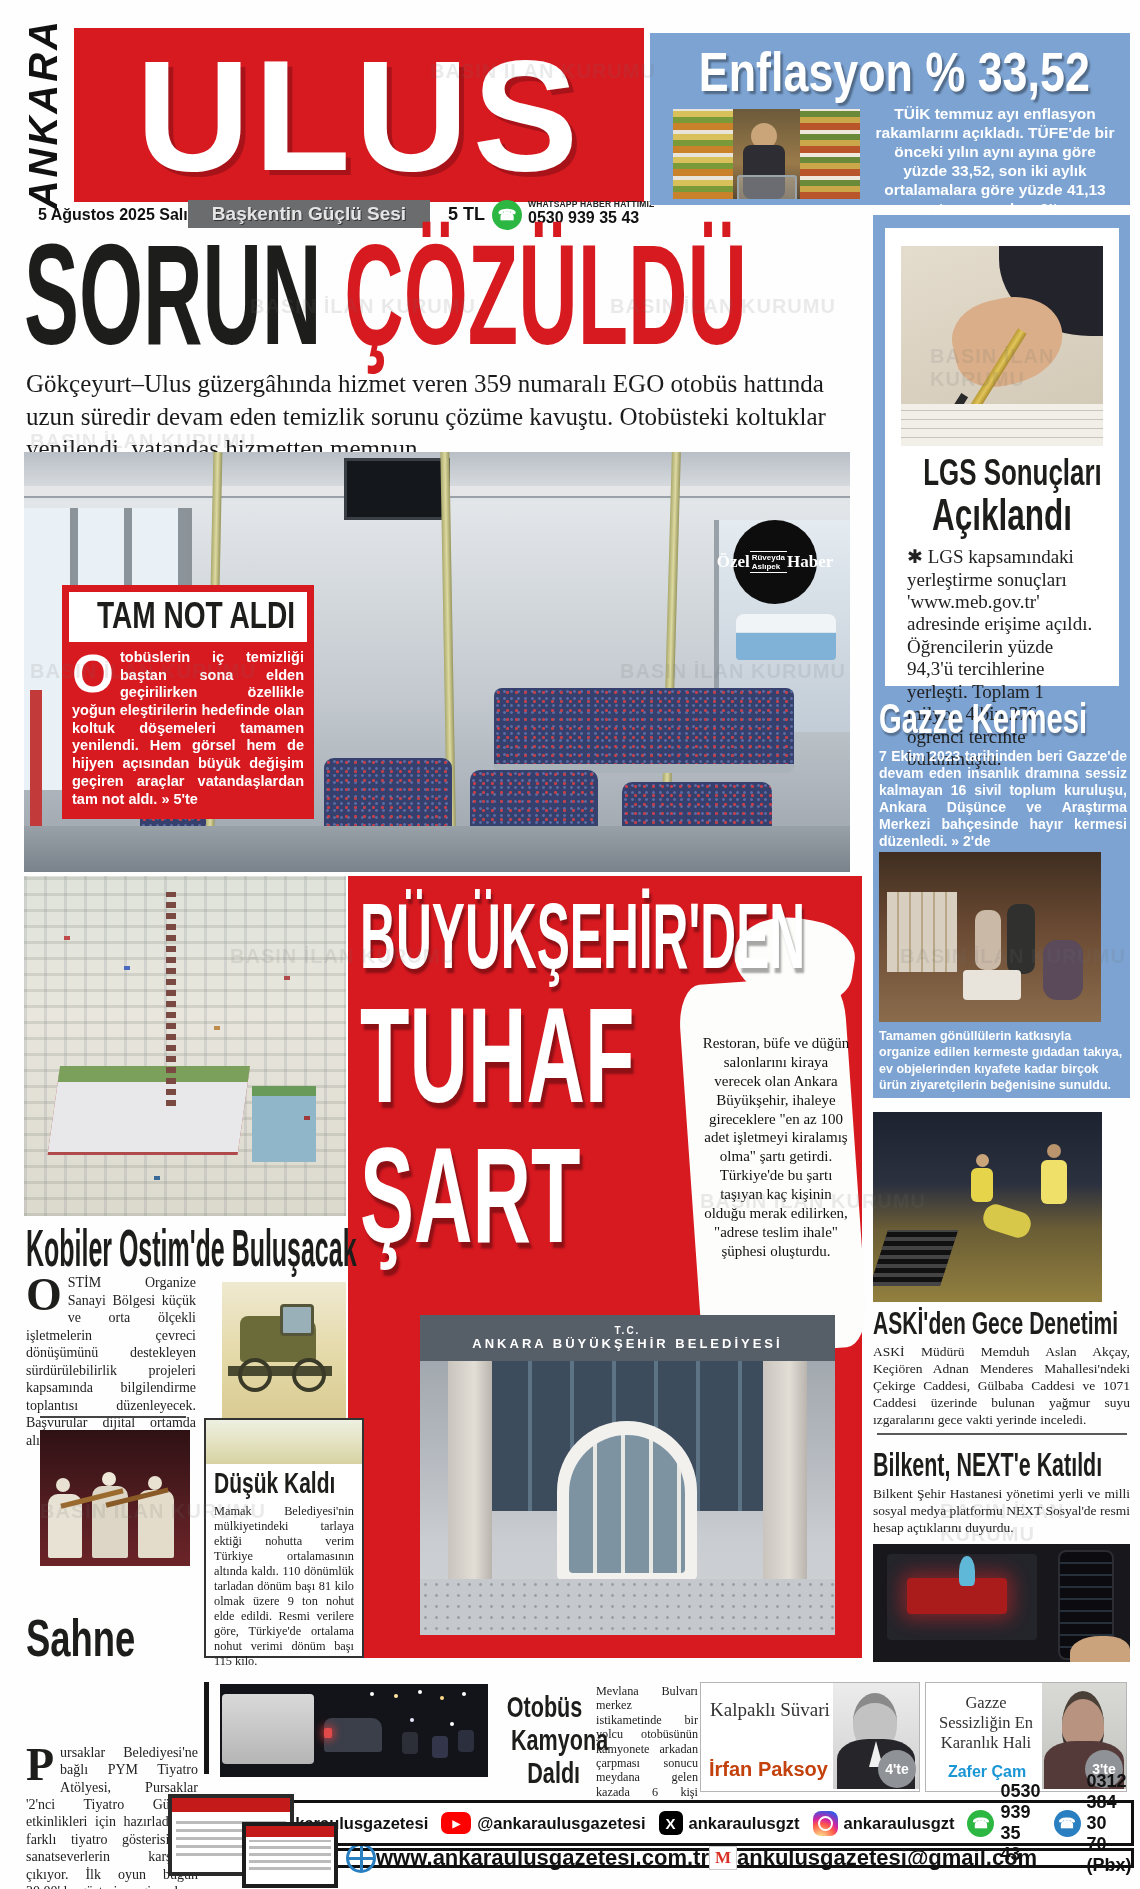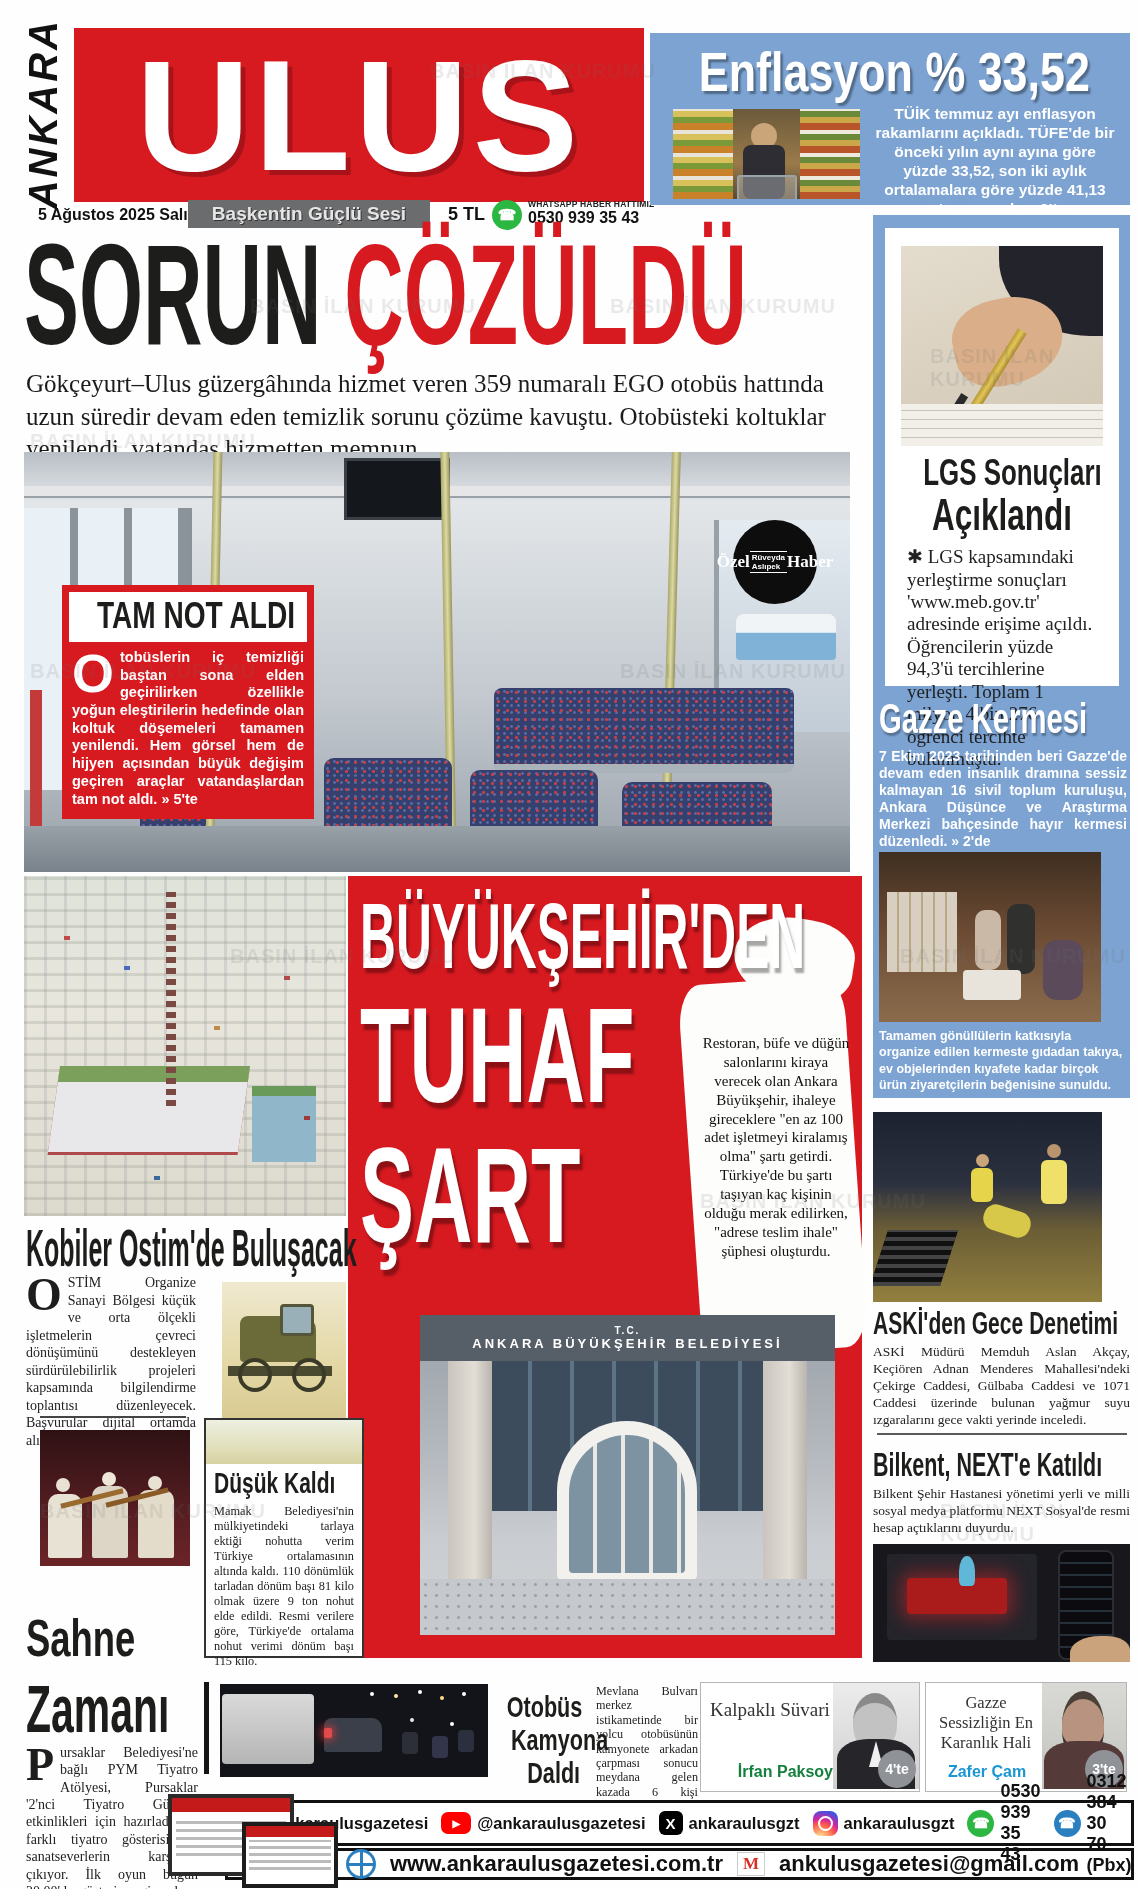--- a/index.html
+++ b/index.html
@@ -265,23 +265,20 @@
     <div style="position:absolute;left:98px;top:60px;width:36px;height:68px;background:#e4dccb;border-radius:10px 10px 2px 2px;"></div>
     <div style="position:absolute;left:16px;top:48px;width:14px;height:14px;border-radius:50%;background:#e9e2d2;
                 box-shadow:46px -6px 0 #efe8d8,92px -2px 0 #e9e2d2;"></div>
     <div style="position:absolute;left:20px;top:66px;width:64px;height:5px;background:#9a6a2e;transform:rotate(-14deg);
                 box-shadow:44px 10px 0 #8a5a26;"></div>
   </div>
 
   <div class="abs" style="left:26px;top:1612px;font-size:52px;line-height:1;">
     <span class="cx hb" style="transform:scaleX(.7);">Sahne</span>
   </div>
-  <div class="abs" style="left:26px;top:1676px;font-size:66px;line-height:1;">
-    <span class="cx hb" style="transform:scaleX(.62);">Zamanı</span>
-  </div>
   <div class="abs ser just" style="left:26px;top:1744px;width:172px;font-size:14px;line-height:1.24;color:#222;">
     <span class="drop hb" style="font-size:46px;">P</span>
     <span>ursaklar Belediyesi'ne bağlı PYM Tiyatro Atölyesi, Pursaklar '2'nci Tiyatro Günleri' etkinlikleri için hazırladığı 9 farklı tiyatro gösterisi ile sanatseverlerin karşısına çıkıyor. İlk oyun bugün 20.00'de gösterime girecek. » 8'de</span>
   </div>
 
   <div class="abs" style="left:204px;top:1418px;width:160px;height:240px;background:#fff;border:2px solid #333;box-sizing:border-box;">
     <div class="photo" style="position:relative;left:0;top:0;width:100%;height:44px;
                 background:linear-gradient(180deg,#eef0e2 0,#e2e0bc 60%,#d6d2a2 100%);"></div>
     <div style="margin:4px 0 0 8px;font-size:30px;line-height:1;">
       <span class="cx hb" style="transform:scaleX(.7);">Düşük Kaldı</span>
@@ -308,21 +305,21 @@
   </div>
   <div class="abs ser just" style="left:596px;top:1684px;width:102px;font-size:12.2px;line-height:1.18;color:#222;">Mevlana Bulvarı merkez istikametinde bir yolcu otobüsünün kamyonete arkadan çarpması sonucu meydana gelen kazada 6 kişi yaralandı. » 2'de</div>
 
   <div class="colbox" style="left:700px;top:1682px;width:218px;height:108px;">
     <div class="ser" style="position:absolute;left:8px;top:16px;width:122px;text-align:center;font-size:19px;line-height:1.2;color:#333;">Kalpaklı Süvari</div>
     <div class="photo" style="left:132px;top:0;width:86px;height:106px;background:linear-gradient(180deg,#ececec,#cfcfcf);">
       <div style="position:absolute;left:20px;top:10px;width:44px;height:48px;border-radius:50% 50% 44% 44%;background:#c2c2c2;border-top:10px solid #8a8a8a;"></div>
       <div style="position:absolute;left:4px;top:56px;width:78px;height:50px;background:#26262a;border-radius:40% 40% 0 0;"></div>
       <div style="position:absolute;left:36px;top:58px;width:14px;height:26px;background:#f0f0f0;clip-path:polygon(50% 0,100% 100%,0 100%);"></div>
     </div>
-    <div style="position:absolute;left:8px;bottom:10px;width:124px;text-align:right;color:#15803d;font-weight:800;font-size:16px;">İrfan Paksoy</div>
+    <div style="position:absolute;left:8px;bottom:10px;width:124px;text-align:left;color:#c2410c;font-weight:800;font-size:20px;">İrfan Paksoy</div>
     <div class="badgec" style="right:3px;bottom:3px;width:38px;height:38px;font-size:14px;">4'te</div>
   </div>
 
   <div class="colbox" style="left:925px;top:1682px;width:200px;height:108px;">
     <div class="ser" style="position:absolute;left:6px;top:10px;width:108px;text-align:center;font-size:16.5px;line-height:1.2;color:#333;">Gazze Sessizliğin En Karanlık Hali</div>
     <div class="photo" style="left:116px;top:0;width:84px;height:106px;background:linear-gradient(180deg,#d9d9d6,#c2c2bd);">
       <div style="position:absolute;left:20px;top:8px;width:42px;height:48px;border-radius:50% 50% 42% 42%;background:#b89480;border-top:8px solid #4a4038;border-bottom:12px solid #3a3230;"></div>
       <div style="position:absolute;left:2px;top:58px;width:80px;height:48px;background:#553a3a;border-radius:40% 40% 0 0;"></div>
     </div>
     <div style="position:absolute;left:6px;bottom:10px;width:110px;text-align:center;color:#1a96d4;font-weight:800;font-size:16px;">Zafer Çam</div>
@@ -374,22 +371,22 @@
       <span>0530 939 35 43</span>
     </div>
     <div class="fitem" style="font-size:18px;">
       <span class="ic" style="width:27px;height:27px;border-radius:50%;background:#2a7fc1;font-size:14px;">
         <span>☎</span>
         </span>
       <span>0312 384 30 70 (Pbx)</span>
     </div>
   </div>
 
-  <div class="abs" style="left:225px;top:1848px;width:909px;height:32px;background:#fff;border:3px solid #101010;
-              box-sizing:border-box;display:flex;align-items:center;gap:14px;padding-left:118px;z-index:9;">
+  <div class="abs" style="left:225px;top:1848px;width:909px;height:20px;background:#fff;border:3px solid #101010;
+              box-sizing:border-box;display:flex;align-items:center;padding-left:118px;z-index:9;">
     <span style="width:24px;height:24px;border:3px solid #2a7fc1;border-radius:50%;flex:none;
                  background:linear-gradient(#2a7fc1,#2a7fc1) 50% 0/3px 100% no-repeat,
                             linear-gradient(#2a7fc1,#2a7fc1) 0 50%/100% 3px no-repeat;"></span>
     <span style="font-weight:800;font-size:22px;color:#111;">www.ankaraulusgazetesi.com.tr</span>
     <span class="ic ser" style="width:26px;height:22px;background:#fff;border:1px solid #ccc;color:#d93025;font-size:17px;">
       <span>M</span>
       </span>
     <span style="font-weight:800;font-size:22px;color:#111;">ankulusgazetesi@gmail.com</span>
   </div>
 

